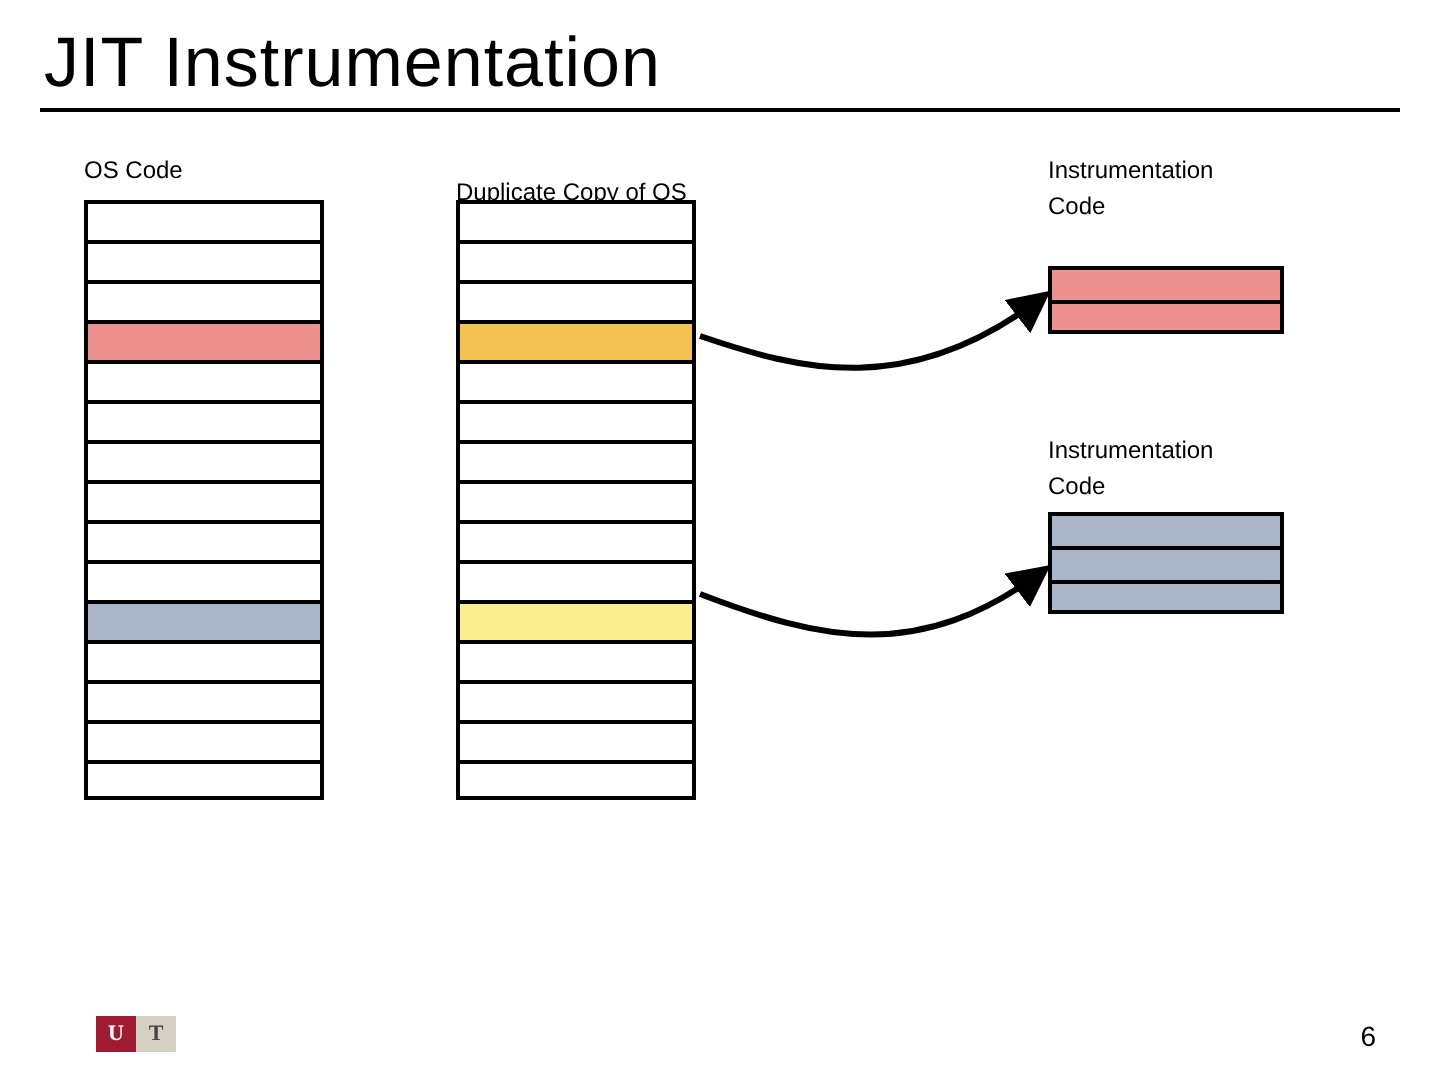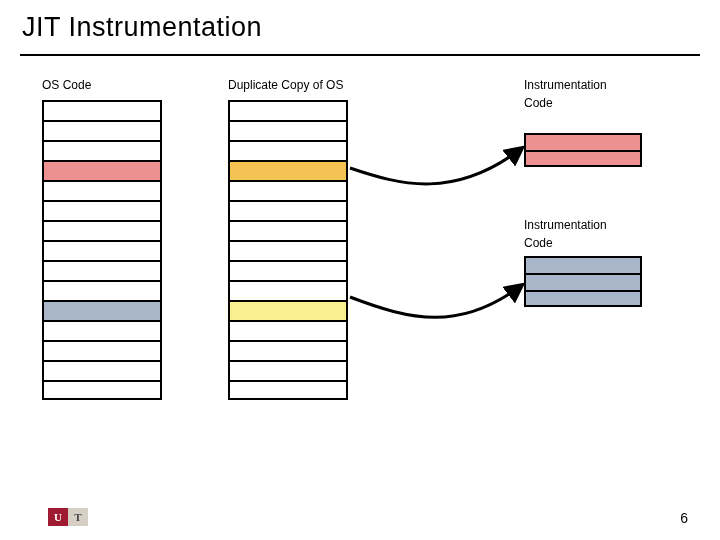--- a/index.html
+++ b/index.html
@@ -10,21 +10,21 @@
     background: #fff;
     font-family: Verdana, Geneva, sans-serif;
     color: #000;
     position: relative;
     overflow: hidden;
   }
   .title {
     position: absolute;
     left: 22px;
     top: 12px;
-    font-size: 27px;
+    font-size: 35px;
     font-weight: 400;
     letter-spacing: 0.5px;
   }
   .title-rule {
     position: absolute;
     left: 20px;
     top: 54px;
     width: 680px;
     height: 2px;
     background: #000;
@@ -104,21 +104,21 @@
     pointer-events: none;
   }
 </style>
 </head>
 <body>
 
 <div class="title">JIT Instrumentation</div>
 <div class="title-rule"></div>
 
 <div class="col-label" style="left:42px; top:76px;">OS Code</div>
-<div class="col-label" style="left:228px; top:76px;">Duplicate Copy of OS</div>
+<div class="col-label" style="left:228px; top:87px;">Duplicate Copy of OS</div>
 <div class="col-label" style="left:524px; top:76px; white-space:pre-line;">Instrumentation
 Code</div>
 <div class="col-label" style="left:524px; top:216px; white-space:pre-line;">Instrumentation
 Code</div>
 
 <div class="stack" id="stack-os" style="left: 42px; top: 100px;">
     <div class="row" style="background: rgb(255, 255, 255);"></div>
     <div class="row" style="background: rgb(255, 255, 255);"></div>
     <div class="row" style="background: rgb(255, 255, 255);"></div>
     <div class="row" style="background: rgb(237, 144, 144);"></div>

